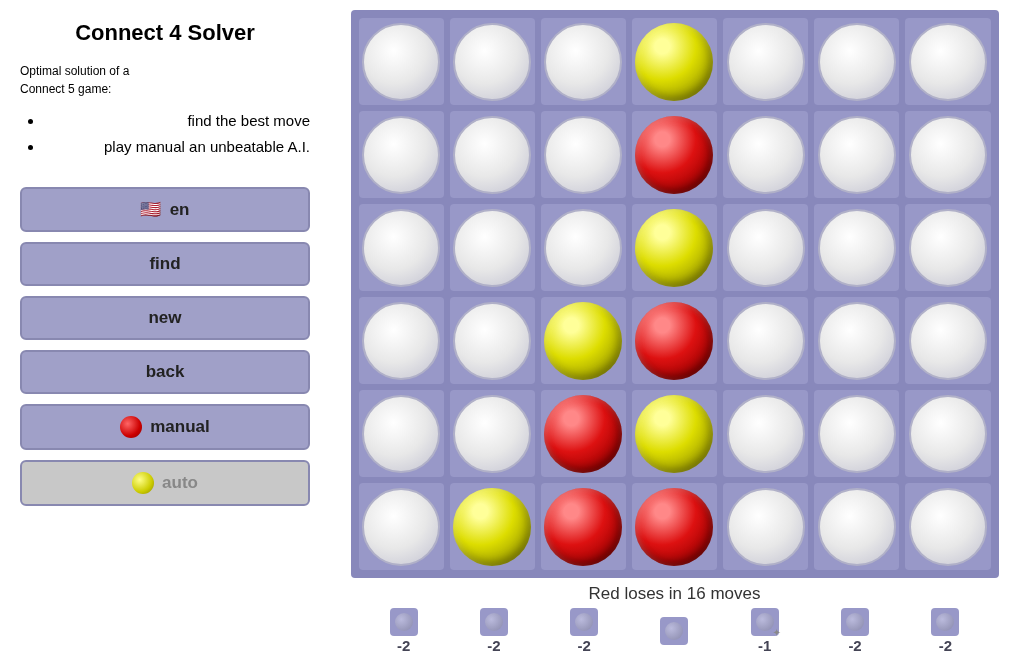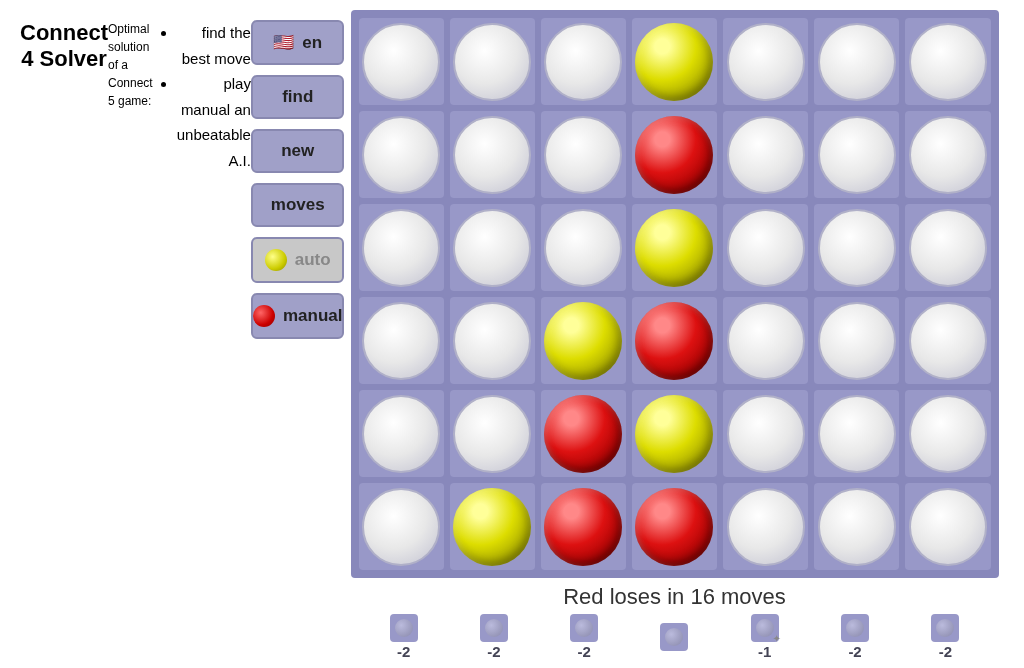--- a/index.html
+++ b/index.html
@@ -10,21 +10,21 @@
       font-family: Arial, sans-serif;
       overflow: hidden;
       display: flex;
     }
 
     
     .left-panel {
       width: 330px;
       padding: 20px 20px 10px 20px;
       display: flex;
-      flex-direction: row;
+      flex-direction: column;
       gap: 0;
     }
 
     .app-title {
       font-size: 22px;
       font-weight: bold;
       text-align: center;
       margin-bottom: 16px;
     }
 
@@ -137,21 +137,21 @@
       background: radial-gradient(circle at 35% 30%, #ff8888 10%, #dd1111 45%, #990000 80%, #660000);
       box-shadow: inset -3px -4px 8px rgba(0,0,0,0.4), inset 2px 2px 6px rgba(255,150,150,0.5);
     }
 
     .disc.yellow {
       background: radial-gradient(circle at 35% 30%, #ffff99 10%, #dddd00 45%, #999900 80%, #666600);
       box-shadow: inset -3px -4px 8px rgba(0,0,0,0.3), inset 2px 2px 6px rgba(255,255,150,0.5);
     }
 
     .status-text {
-      font-size: 22px;
+      font-size: 17px;
       color: #333;
       margin-top: 6px;
       margin-bottom: 4px;
     }
 
     .scores-row {
       display: flex;
       width: 648px;
       justify-content: space-around;
       align-items: center;
@@ -222,30 +222,30 @@
       <span>🇺🇸</span>
       <span>en</span>
     </button>
     <button class="nav-btn">
       <span>find</span>
     </button>
     <button class="nav-btn">
       <span>new</span>
     </button>
     <button class="nav-btn">
-      <span>moves</span>
+      <span>back</span>
+    </button>
+    <button class="nav-btn manual-btn">
+      <span class="red-circle-icon"></span>
+      <span>manual</span>
     </button>
     <button class="nav-btn auto-btn">
       <span class="yellow-circle-icon"></span>
       <span>auto</span>
     </button>
-    <button class="nav-btn manual-btn">
-      <span class="red-circle-icon"></span>
-      <span>manual</span>
-    </button>
   </div>
 </div>
 
 <div class="right-panel">
   <div class="board-container" id="board">
       <div class="cell">
         <div class="disc empty"></div>
       </div>
       <div class="cell">
         <div class="disc empty"></div>

